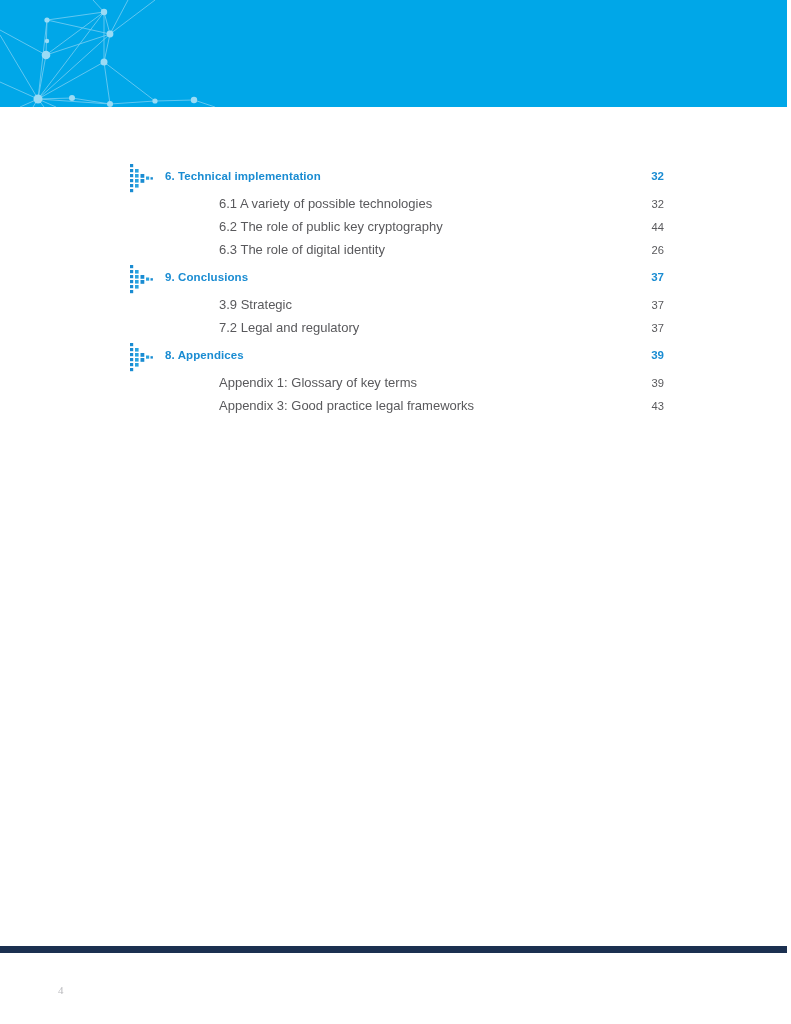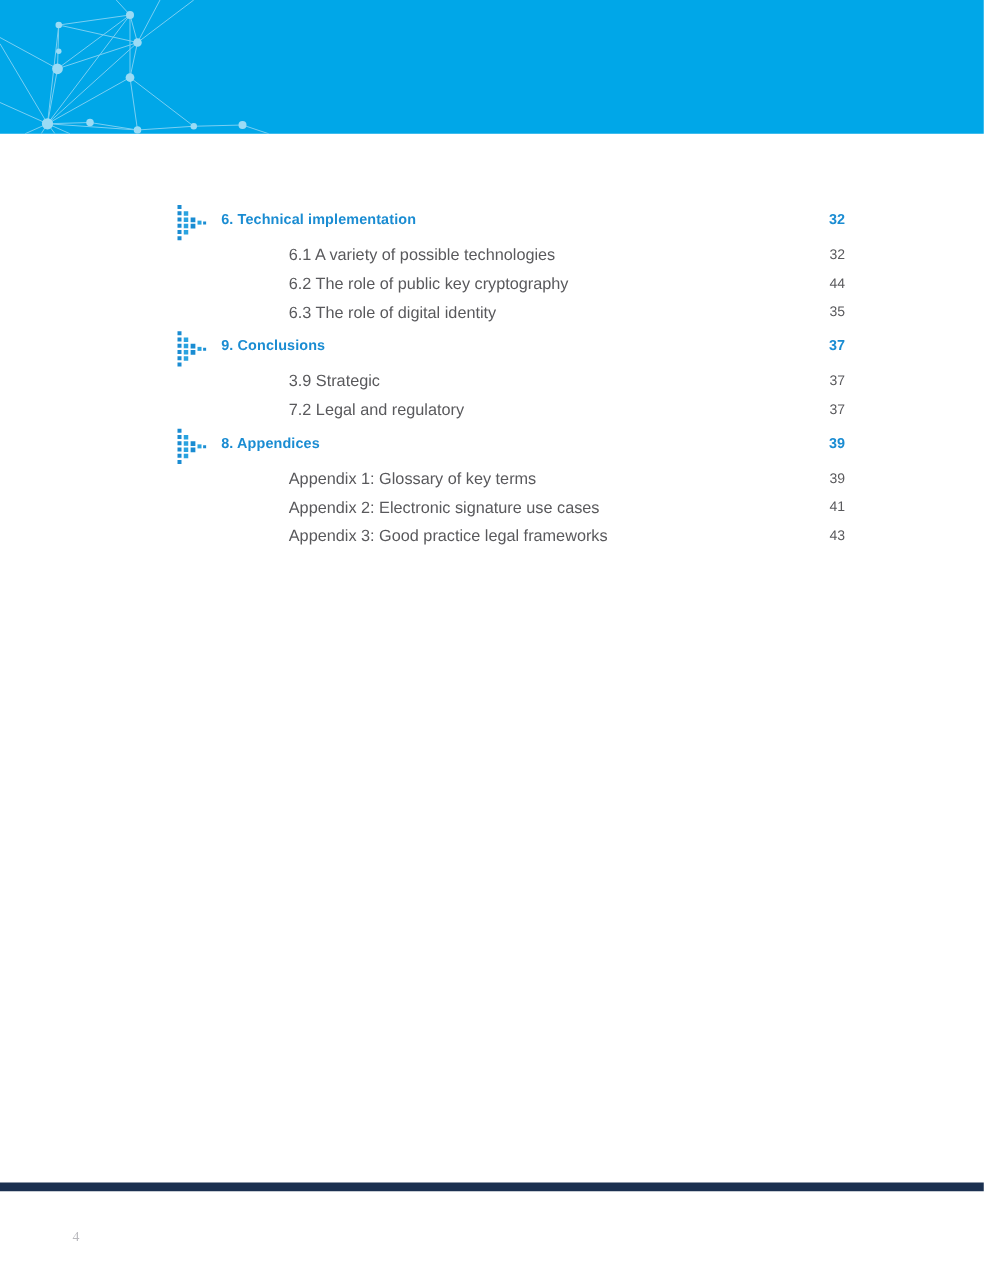--- a/index.html
+++ b/index.html
@@ -29,21 +29,21 @@
     position: absolute;
     left: 0;
     top: 0;
     width: 260px;
     height: 107px;
   }
 
   
   .toc {
     position: absolute;
-    left: 12px;
+    left: 0;
     top: 160px;
     width: 636px;
   }
 
   .toc-group {
     position: relative;
   }
 
   
   .toc-row-main {
@@ -210,21 +210,21 @@
     <div class="toc-row-sub">
       <span class="row-title">6.1 A variety of possible technologies</span>
       <span class="row-page">32</span>
     </div>
     <div class="toc-row-sub">
       <span class="row-title">6.2 The role of public key cryptography</span>
       <span class="row-page">44</span>
     </div>
     <div class="toc-row-sub">
       <span class="row-title">6.3 The role of digital identity</span>
-      <span class="row-page">35</span>
+      <span class="row-page">26</span>
     </div>
   </div>
 
   <div class="toc-group">
     <svg class="bullet-icon" style="top:3px;" viewBox="0 0 26 30">
       <g fill="#1a8cd2">
         <rect x="1" y="1" width="3.2" height="3.2"></rect>
         <rect x="1" y="6" width="3.2" height="3.2"></rect>
         <rect x="1" y="11" width="3.2" height="3.2"></rect>
         <rect x="1" y="16" width="3.2" height="3.2"></rect>
@@ -291,24 +291,20 @@
     </svg>
     <div class="toc-row-main">
       <span class="row-title">8. Appendices</span>
       <span class="row-page">39</span>
     </div>
     <div class="toc-row-sub">
       <span class="row-title">Appendix 1: Glossary of key terms</span>
       <span class="row-page">39</span>
     </div>
     <div class="toc-row-sub">
-      <span class="row-title">Appendix 2: Electronic signature use cases</span>
-      <span class="row-page">41</span>
-    </div>
-    <div class="toc-row-sub">
       <span class="row-title">Appendix 3: Good practice legal frameworks</span>
       <span class="row-page">43</span>
     </div>
   </div>
 
 </div>
 
 <div class="footer-rule"></div>
 <div class="page-number">4</div>
 

